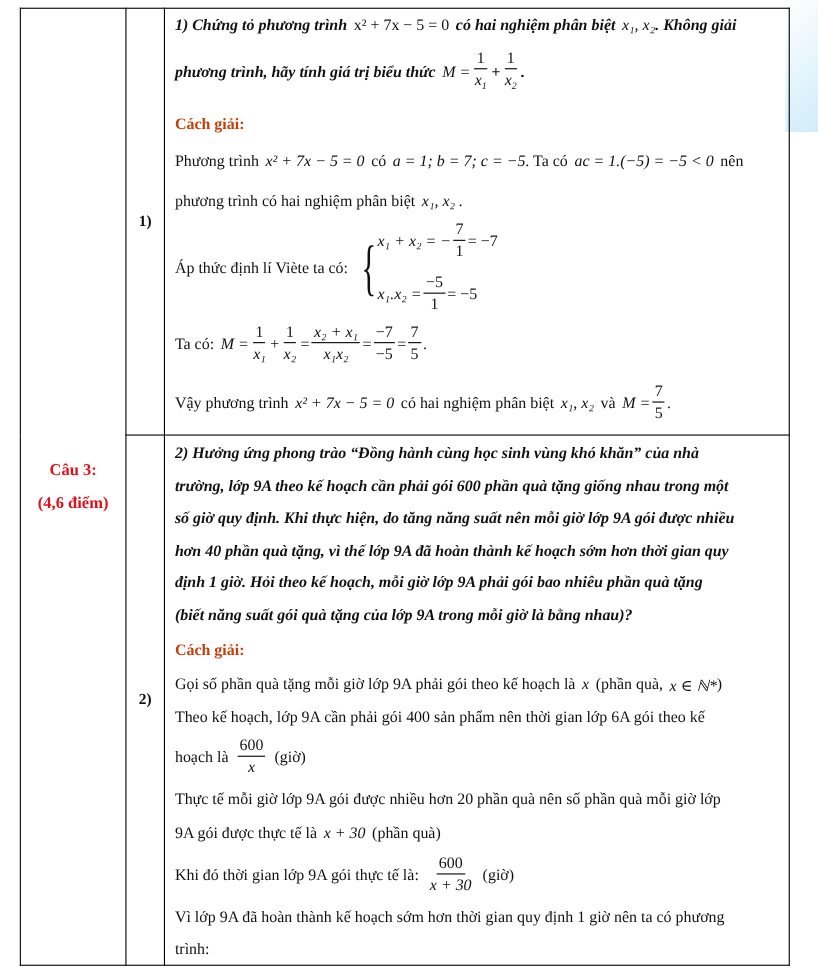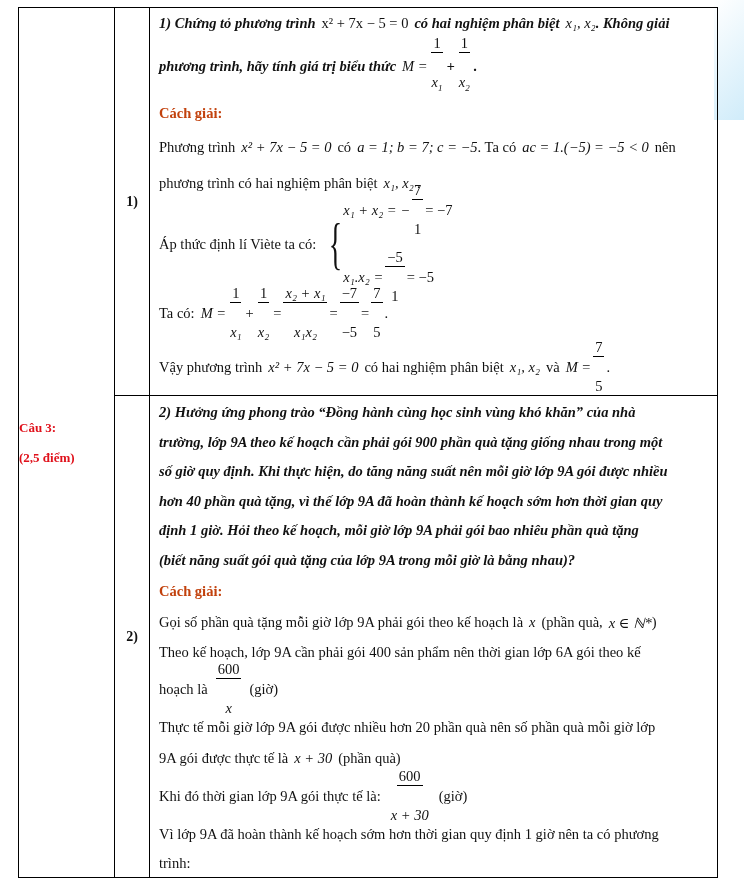--- a/index.html
+++ b/index.html
@@ -4,53 +4,53 @@
 <style>
   html, body { margin: 0; padding: 0; background: #ffffff; }
   body { width: 744px; height: 882px; position: relative; overflow: hidden;
          font-family: "Liberation Serif", "DejaVu Serif", serif; color: #111; }
   .corner { position: absolute; right: 0; top: 0; width: 30px; height: 120px;
             background: linear-gradient(135deg, rgba(120,200,240,0.0) 0%, rgba(120,200,240,0.35) 100%); }
   table.sol { position: absolute; left: 18px; top: 7px; width: 699px; height: 855px;
               border-collapse: collapse; table-layout: fixed; }
   table.sol td { border: 1.5px solid #000; vertical-align: middle; padding: 0; }
   col.c1 { width: 96px; } col.c2 { width: 35px; } col.c3 { width: 568px; }
-  .cau { text-align: left; color: #e0111b; font-weight: bold; font-size: 13px; line-height: 30px; }
+  .cau { text-align: center; color: #e0111b; font-weight: bold; font-size: 15px; line-height: 30px; }
   .num { text-align: center; font-weight: bold; font-size: 14px; }
   .content { padding: 0 8px 0 9px !important; vertical-align: top !important; font-size: 14.5px; }
   .q { font-weight: bold; font-style: italic; }
   .red { color: #c2410c; font-weight: bold; }
   .ln { display: flex; align-items: center; white-space: nowrap; }
   .m { font-family: "Liberation Serif", serif; }
   .mi { font-style: italic; }
   sub, sup { font-size: 9px; }
   .frac { display: inline-flex; flex-direction: column; align-items: center; vertical-align: middle; margin: 0 2px; font-style: normal; }
   .frac .n { border-bottom: 1px solid #000; padding: 0 2px; line-height: 18px; }
-  .frac .d { padding: 0 2px; line-height: 21px; margin-top: 19px; }
+  .frac .d { padding: 0 2px; line-height: 21px; }
   .sys { display: inline-flex; align-items: center; }
   .brace { font-size: 56px; line-height: 1; transform: scaleX(0.5); margin-right: -6px; font-weight: 100; }
   .sys-rows { display: flex; flex-direction: column; gap: 8px; }
   .sp { display: inline-block; width: 6px; }
 </style>
 </head>
 <body>
 
 <div class="corner"></div>
 
 <table class="sol">
   <colgroup>
       <col class="c1">
       <col class="c2">
       <col class="c3">
     </colgroup>
   <tbody>
       <tr style="height:388px">
     <td rowspan="2" class="cau">
       <div>Câu 3:</div>
-      <div>(2,5 điểm)</div>
+      <div>(4,6 điểm)</div>
     </td>
     <td class="num">1)</td>
     <td class="content">
       <div class="ln q" style="height:30px">
         <span>1) Chứng tỏ phương trình</span>
             <span class="sp"></span>
         <span class="m" style="font-weight:normal;font-style:normal">x² + 7x − 5 = 0</span>
             <span class="sp"></span>
         <span>có hai nghiệm phân biệt</span>
             <span class="sp"></span>
@@ -150,21 +150,21 @@
               <span class="d">5</span>
             </span>.
       </div>
     </td>
   </tr>
   <tr style="height:467px">
     <td class="num">2)</td>
     <td class="content">
       <div class="q" style="line-height:29.5px;padding-top:2px;white-space:nowrap">
         <div>2) Hưởng ứng phong trào “Đồng hành cùng học sinh vùng khó khăn” của nhà</div>
-        <div>trường, lớp 9A theo kế hoạch cần phải gói 900 phần quà tặng giống nhau trong một</div>
+        <div>trường, lớp 9A theo kế hoạch cần phải gói 600 phần quà tặng giống nhau trong một</div>
         <div>số giờ quy định. Khi thực hiện, do tăng năng suất nên mỗi giờ lớp 9A gói được nhiều</div>
         <div>hơn 40 phần quà tặng, vì thế lớp 9A đã hoàn thành kế hoạch sớm hơn thời gian quy</div>
         <div>định 1 giờ. Hỏi theo kế hoạch, mỗi giờ lớp 9A phải gói bao nhiêu phần quà tặng</div>
         <div>(biết năng suất gói quà tặng của lớp 9A trong mỗi giờ là bằng nhau)?</div>
       </div>
       <div class="ln red" style="height:32px">Cách giải:</div>
       <div class="ln" style="height:30px">
         <span>Gọi số phần quà tặng mỗi giờ lớp 9A phải gói theo kế hoạch là</span>
             <span class="sp"></span>
         <span class="mi">x</span>

